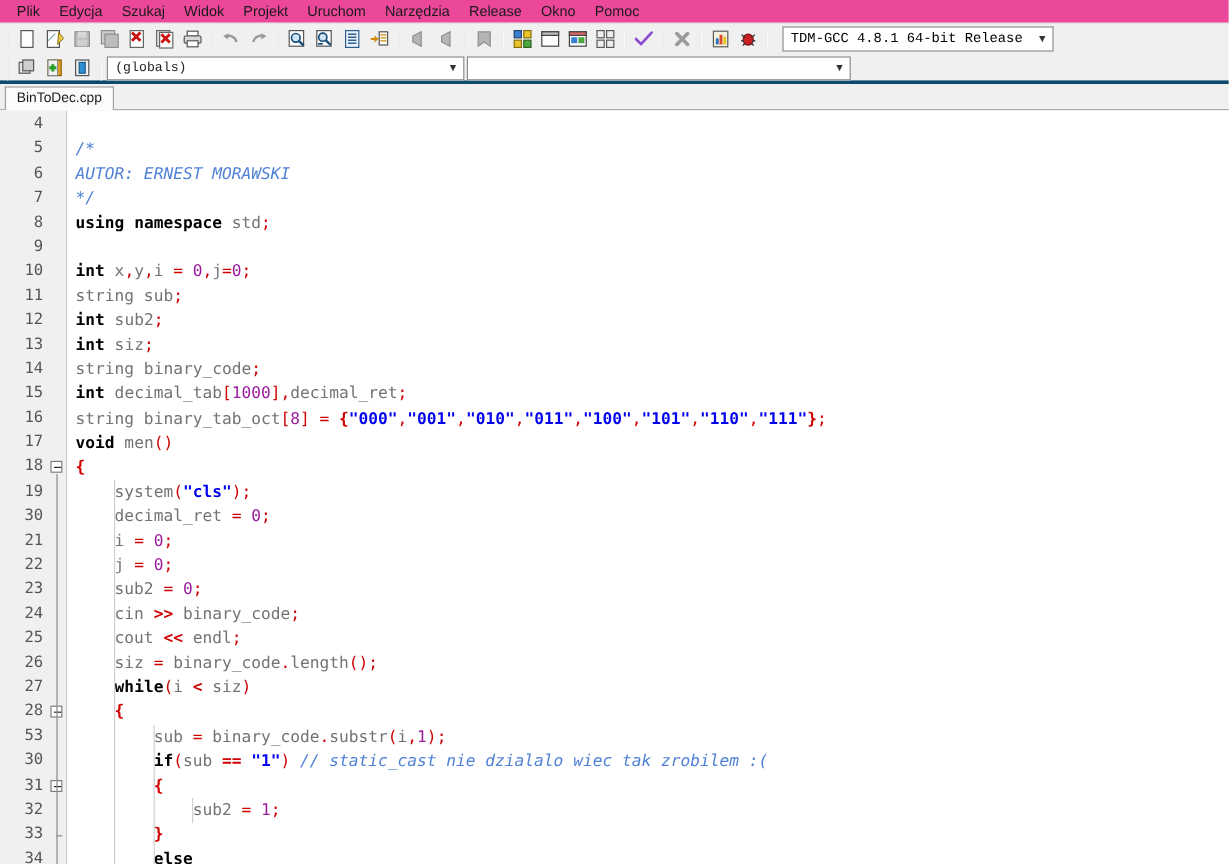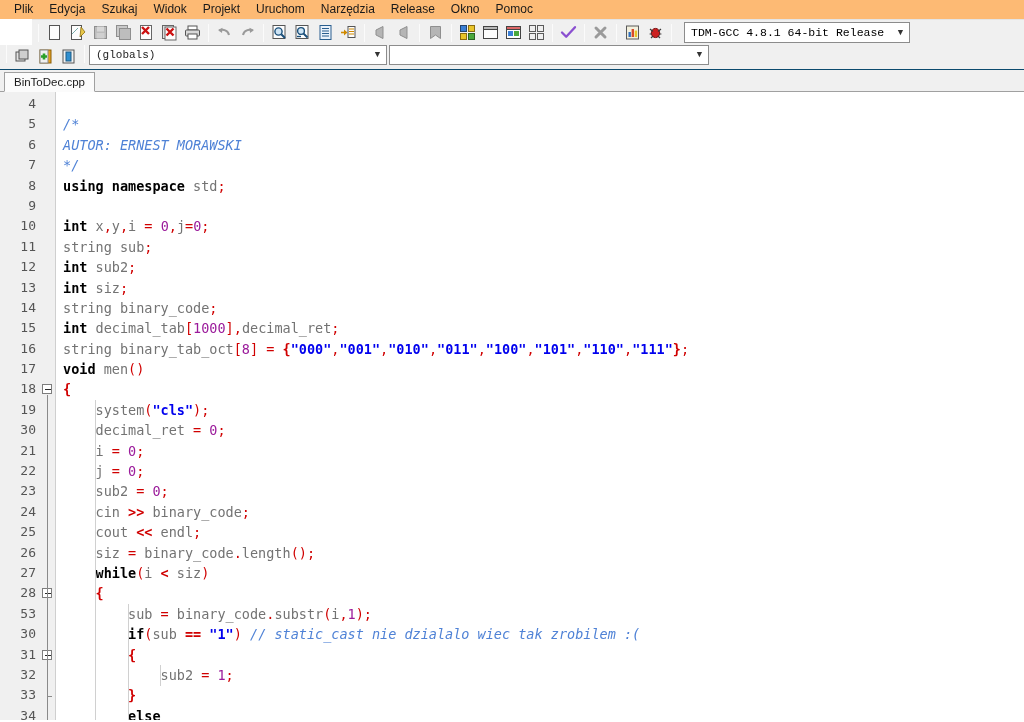--- a/index.html
+++ b/index.html
@@ -8,21 +8,21 @@
     margin: 0; padding: 0;
     width: 1024px; height: 722px;
     overflow: hidden;
     background: #ffffff;
     font-family: "Liberation Sans", sans-serif;
   }
 
   
   .menubar {
     height: 19px;
-    background: #fdba74;
+    background: #ec4899;
     display: flex;
     align-items: center;
     padding-left: 6px;
     font-size: 12px;
     color: #1a1a1a;
     user-select: none;
   }
   .menu-item {
     padding: 2px 8px 3px 8px;
     white-space: nowrap;
@@ -30,29 +30,28 @@
   }
 
   
   .toolbar1 {
     height: 26px;
     background: #f0f0f0;
     display: flex;
     align-items: center;
     border-top: 1px solid #e4e4e4;
     padding-left: 2px;
-    margin-left: 32px;
   }
   .toolbar2 {
     height: 25px;
     background: #f0f0f0;
     display: flex;
-    align-items: flex-start;
+    align-items: flex-end;
     padding-left: 2px;
-    border-bottom: 1px solid #0c4a6e;
+    border-bottom: 3px solid #0c4a6e;
   }
   .tbgroup { display: flex; align-items: center; }
   .tbsep {
     width: 1px; height: 18px;
     background: #c6c6c6;
     margin: 0 4px;
     border-right: 1px solid #fbfbfb;
   }
   .tbtn {
     width: 23px; height: 22px;

